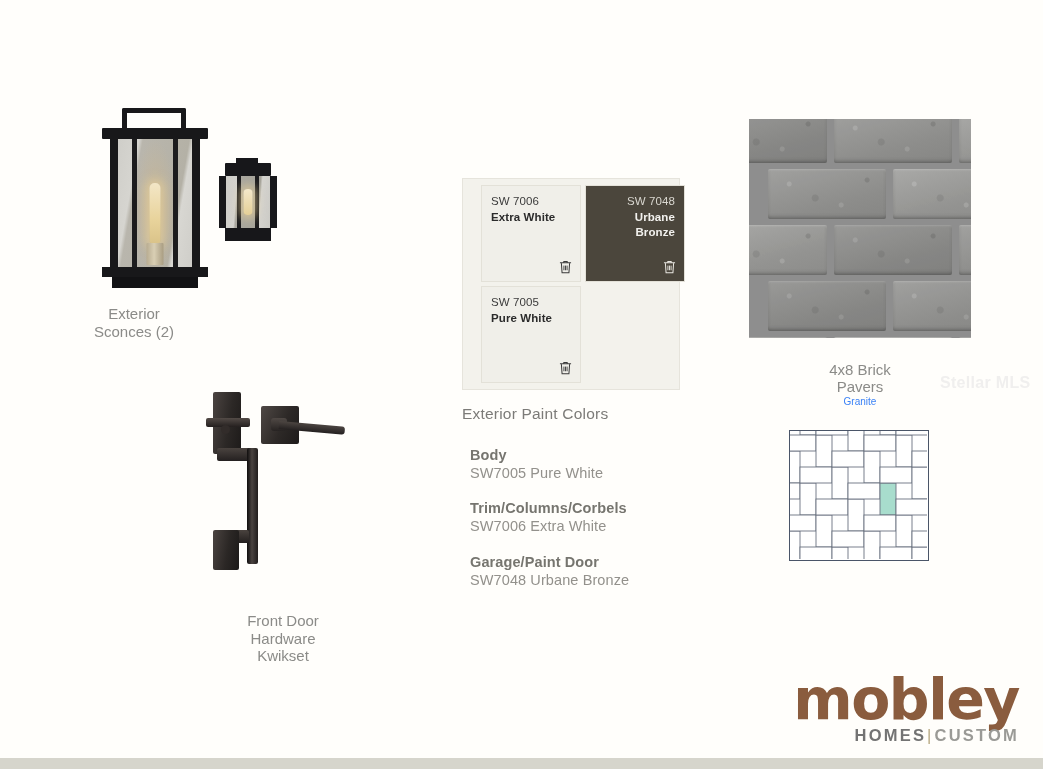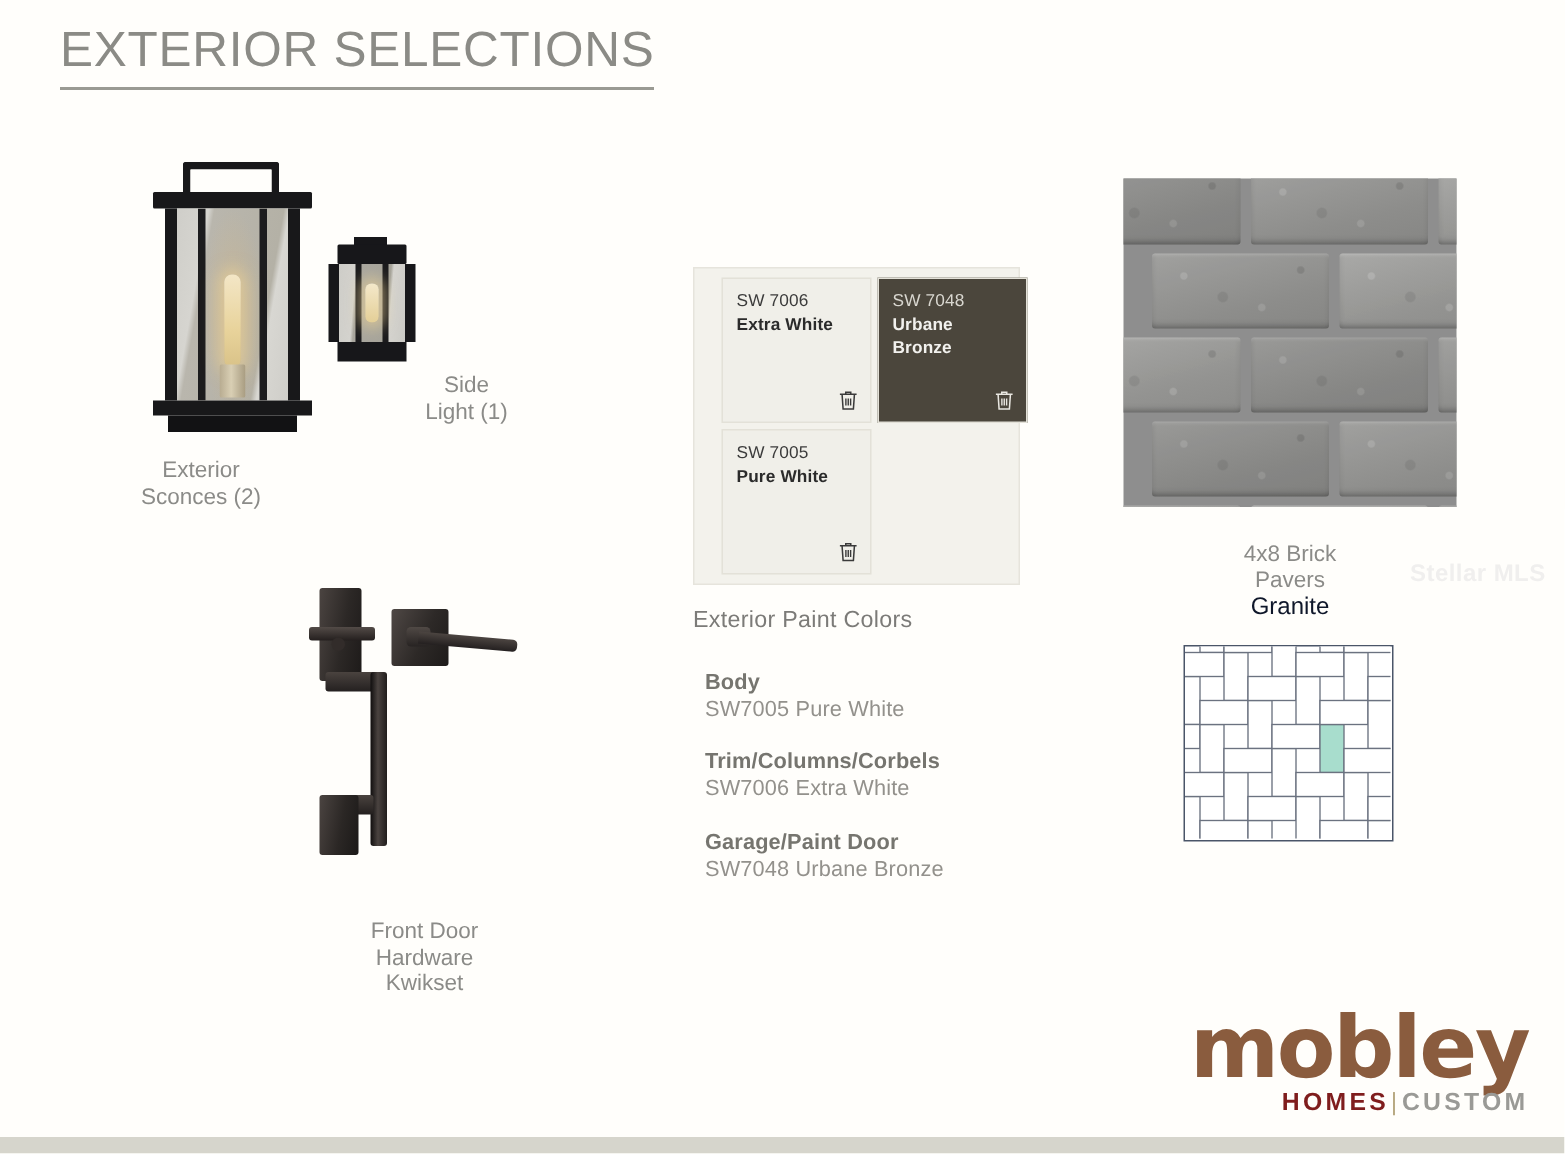--- a/index.html
+++ b/index.html
@@ -44,22 +44,22 @@
     position: absolute;
     text-align: center;
     color: #8b8b88;
     font-size: 15px;
     line-height: 1.18;
     font-weight: 400;
     white-space: pre-line;
   }
   .caption .sub {
     display: block;
-    font-size: 16px;
-    color: #0f172a;
+    font-size: 10px;
+    color: #3b82f6;
   }
 
   
   .sconce {
     position: absolute;
     left: 100px;
     top: 108px;
     width: 110px;
     height: 180px;
   }
@@ -267,21 +267,21 @@
     font-weight: 700;
     letter-spacing: .1px;
   }
   .swatch .trash {
     position: absolute;
     right: 8px; bottom: 7px;
     width: 13px; height: 14px;
   }
   .swatch.light { background: #f0efe9; color: #2b2b2b; }
   .swatch.light .code { color: #3b3b3b; }
-  .swatch.dark  { color: #f2f1ee; }
+  .swatch.dark  { color: #f2f1ee; text-align: right; }
   .swatch.dark .code { color: #d9d7d0; }
 
   
   .paint-heading {
     position: absolute;
     left: 462px; top: 405px;
     width: 218px;
     text-align: left;
     font-size: 15.5px;
     color: #7c7b78;
@@ -374,38 +374,37 @@
     letter-spacing: -1.5px;
     line-height: .92;
     font-family: "DejaVu Sans", sans-serif;
   }
   .logo .tag {
     margin-top: 1px;
     font-size: 16.5px;
     letter-spacing: 2.2px;
     white-space: nowrap;
   }
-  .logo .tag .a { color: #7f1d1d; font-weight: 700; }
+  .logo .tag .a { color: #737373; font-weight: 700; }
   .logo .tag .bar { color: #b8a982; font-weight: 400; padding: 0 1px; }
   .logo .tag .b { color: #9a9a96; font-weight: 700; }
 
   
   .bottom-bar {
     position: absolute;
     left: 0; bottom: 0;
     width: 100%; height: 11px;
     background: #d6d5cc;
   }
 </style>
 </head>
 <body>
 
 <div class="page">
 
-  <div class="page-title">EXTERIOR SELECTIONS</div>
 
   <div class="sconce">
     <div class="hanger"></div>
     <div class="toprail"></div>
     <div class="body">
       <div class="glow"></div>
       <div class="mull-l"></div>
       <div class="mull-r"></div>
       <div class="bulb"></div>
       <div class="socket"></div>
@@ -419,22 +418,20 @@
   <div class="sidelight">
     <div class="capn"></div>
     <div class="cap"></div>
     <div class="body">
       <div class="mull a"></div>
       <div class="mull b"></div>
       <div class="bulb"></div>
     </div>
     <div class="foot"></div>
   </div>
-  <div class="caption" style="left:249px; top:248px; width:124px;">Side
-Light (1)</div>
 
   <div class="hardware">
     <div class="hw-plate"></div>
     <div class="hw-thumb"></div>
     <div class="hw-thumb-b"></div>
     <div class="hw-arm-top"></div>
     <div class="hw-grip"></div>
     <div class="hw-arm-bot"></div>
     <div class="hw-base"></div>
     <div class="hw-rose"></div>

